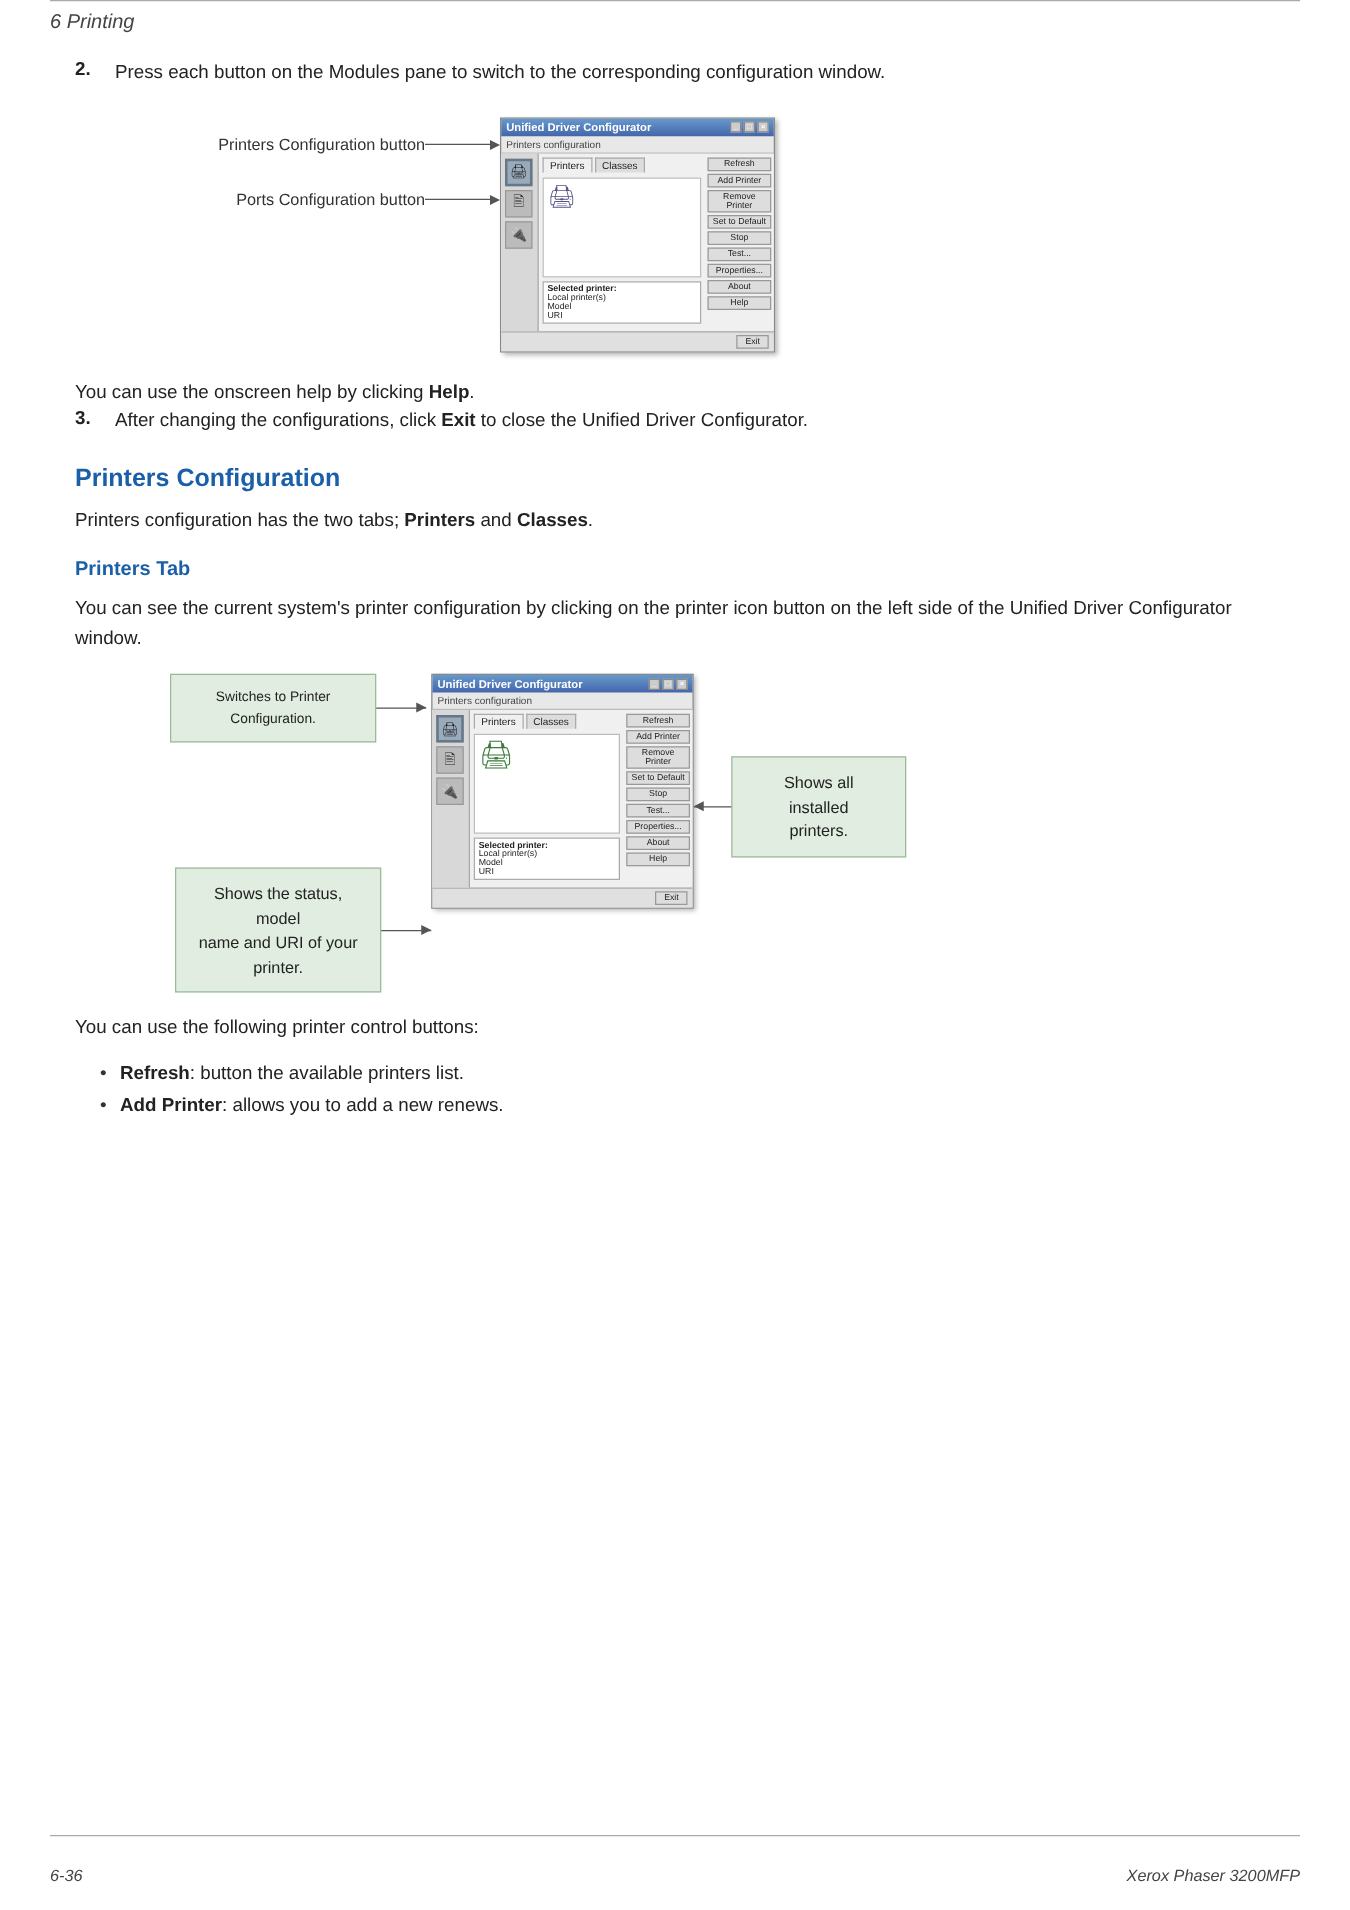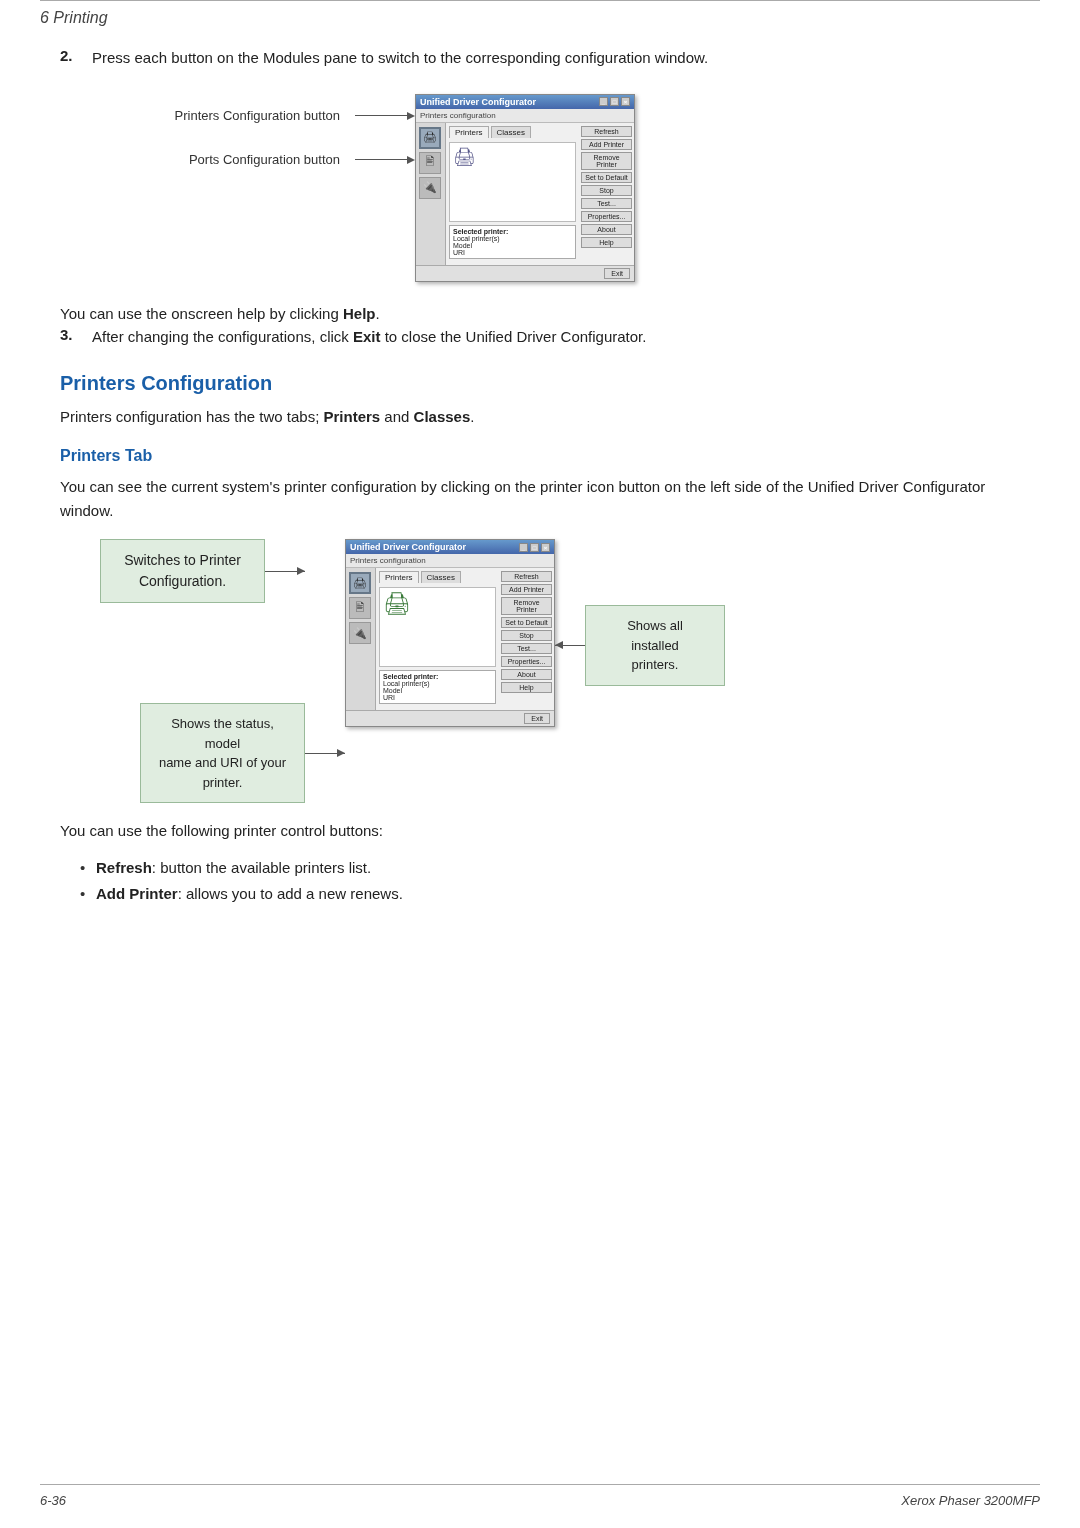--- a/index.html
+++ b/index.html
@@ -220,39 +220,38 @@
 
     
     .page-footer {
       position: absolute;
       bottom: 20px;
       left: 40px;
       right: 40px;
       display: flex;
       justify-content: space-between;
       border-top: 1px solid #aaa;
-      padding-top: 8px;
+      padding-top: 24px;
       font-size: 13px;
       color: #444;
     }
     .footer-page { font-style: italic; }
     .footer-product { font-style: italic; }
 
     
     .labels-column {
       display: flex;
       flex-direction: column;
       margin-right: 0;
       gap: 0;
     }
     .label-row {
       display: flex;
       align-items: center;
       height: 44px;
-      gap: 15px;
     }
     .label-text {
       font-size: 13px;
       color: #333;
       width: 220px;
       text-align: right;
     }
     .label-line {
       display: flex;
       align-items: center;
@@ -382,21 +381,21 @@
 
   <h3 class="subsection-heading">Printers Tab</h3>
 
   <p class="body-para">You can see the current system's printer configuration by clicking on the printer icon button on the left side of the Unified Driver Configurator window.</p>
 
   <div style="display: flex; margin: 16px 0 16px 40px; gap:0; align-items: flex-start;">
 
     <div style="display:flex; flex-direction:column; justify-content:flex-start; gap:0; margin-right:0;">
 
       <div style="display:flex; align-items:center; margin-bottom: 10px;">
-        <div style="background:#e0ede0; border:1px solid #9aba9a; padding:10px 12px; font-size:14px; text-align:center; line-height:1.5; width:165px;">
+        <div style="background:#e0ede0; border:1px solid #9aba9a; padding:10px 12px; font-size:11px; text-align:center; line-height:1.5; width:165px;margin-left:36px;">
           Switches to Printer<br>Configuration.
         </div>
         <div style="width:40px; height:1px; background:#555; position:relative;">
           <div style="position:absolute; right:0; top:-4px; border-left:8px solid #555; border-top:4px solid transparent; border-bottom:4px solid transparent;"></div>
         </div>
       </div>
 
       <div style="height:80px;"></div>
 
       <div style="display:flex; align-items:center; margin-top: 10px; padding-left: 40px;">

